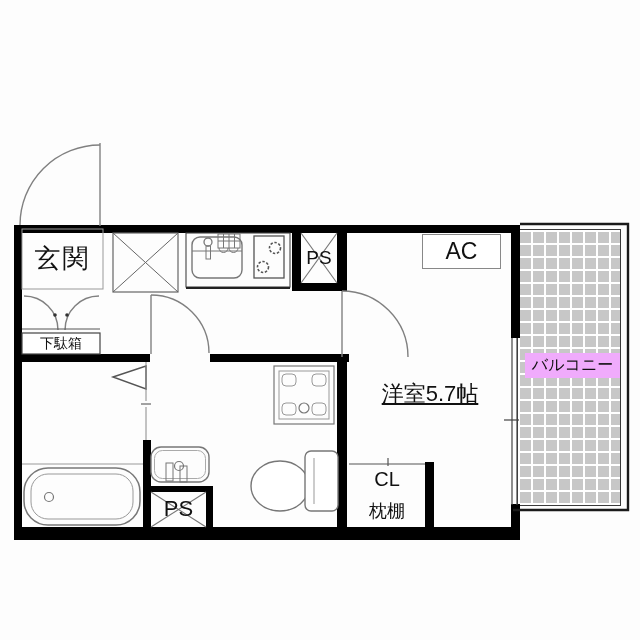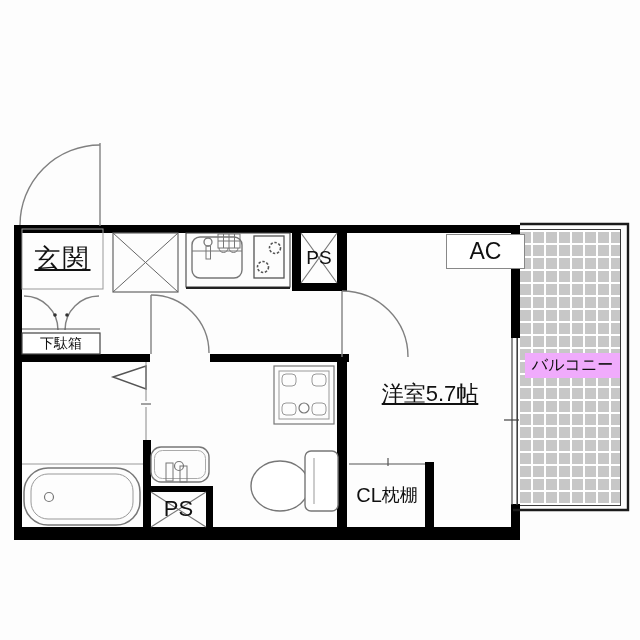--- a/index.html
+++ b/index.html
@@ -16,27 +16,27 @@
   }
   
   #balcony-tiles{
     position:absolute;left:517px;top:229px;width:104px;height:277px;z-index:1;
     background-color:#c7c7c7;
     background-image:
       repeating-linear-gradient(0deg,#ffffff 0 2px,rgba(0,0,0,0) 2px 13px),
       repeating-linear-gradient(90deg,#ffffff 0 2px,rgba(0,0,0,0) 2px 13px);
     border:1px solid #3a3a3a;box-sizing:border-box;
   }
-  #genkan-label{left:22px;top:229px;width:81px;height:60px;font-size:26px;letter-spacing:2px;text-decoration:underline;}
+  #genkan-label{left:22px;top:229px;width:81px;height:60px;font-size:26px;letter-spacing:2px;}
   #getabako-label{left:22px;top:333px;width:78px;height:21px;font-size:14px;text-align:center;}
   #ps-upper-label{left:301px;top:233px;width:36px;height:50px;font-size:19px;}
-  #ac-box{left:422px;top:234px;width:79px;height:35px;font-size:23px;border:1px solid #888;background:#fff;box-sizing:border-box;margin-left:24px;}
+  #ac-box{left:422px;top:234px;width:79px;height:35px;font-size:23px;border:1px solid #888;background:#fff;box-sizing:border-box;}
   #room-label{left:349px;top:381px;width:162px;height:26px;font-size:22px;text-decoration:underline;}
   #balcony-label{left:525px;top:353px;width:95px;height:25px;font-size:16px;background:#f0abfc;z-index:3;}
-  #closet-label{left:349px;top:469px;width:76px;height:52px;}
+  #closet-label{left:349px;top:469px;width:76px;height:52px;flex-direction:column;justify-content:space-between;}
   #closet-label .l1{font-size:20px;}
   #closet-label .l2{font-size:18px;}
   #ps-lower-label{left:151px;top:490px;width:55px;height:38px;font-size:22px;}
 </style>
 </head>
 <body>
 
 <div id="plan">
 
   <div id="balcony-tiles"></div>

